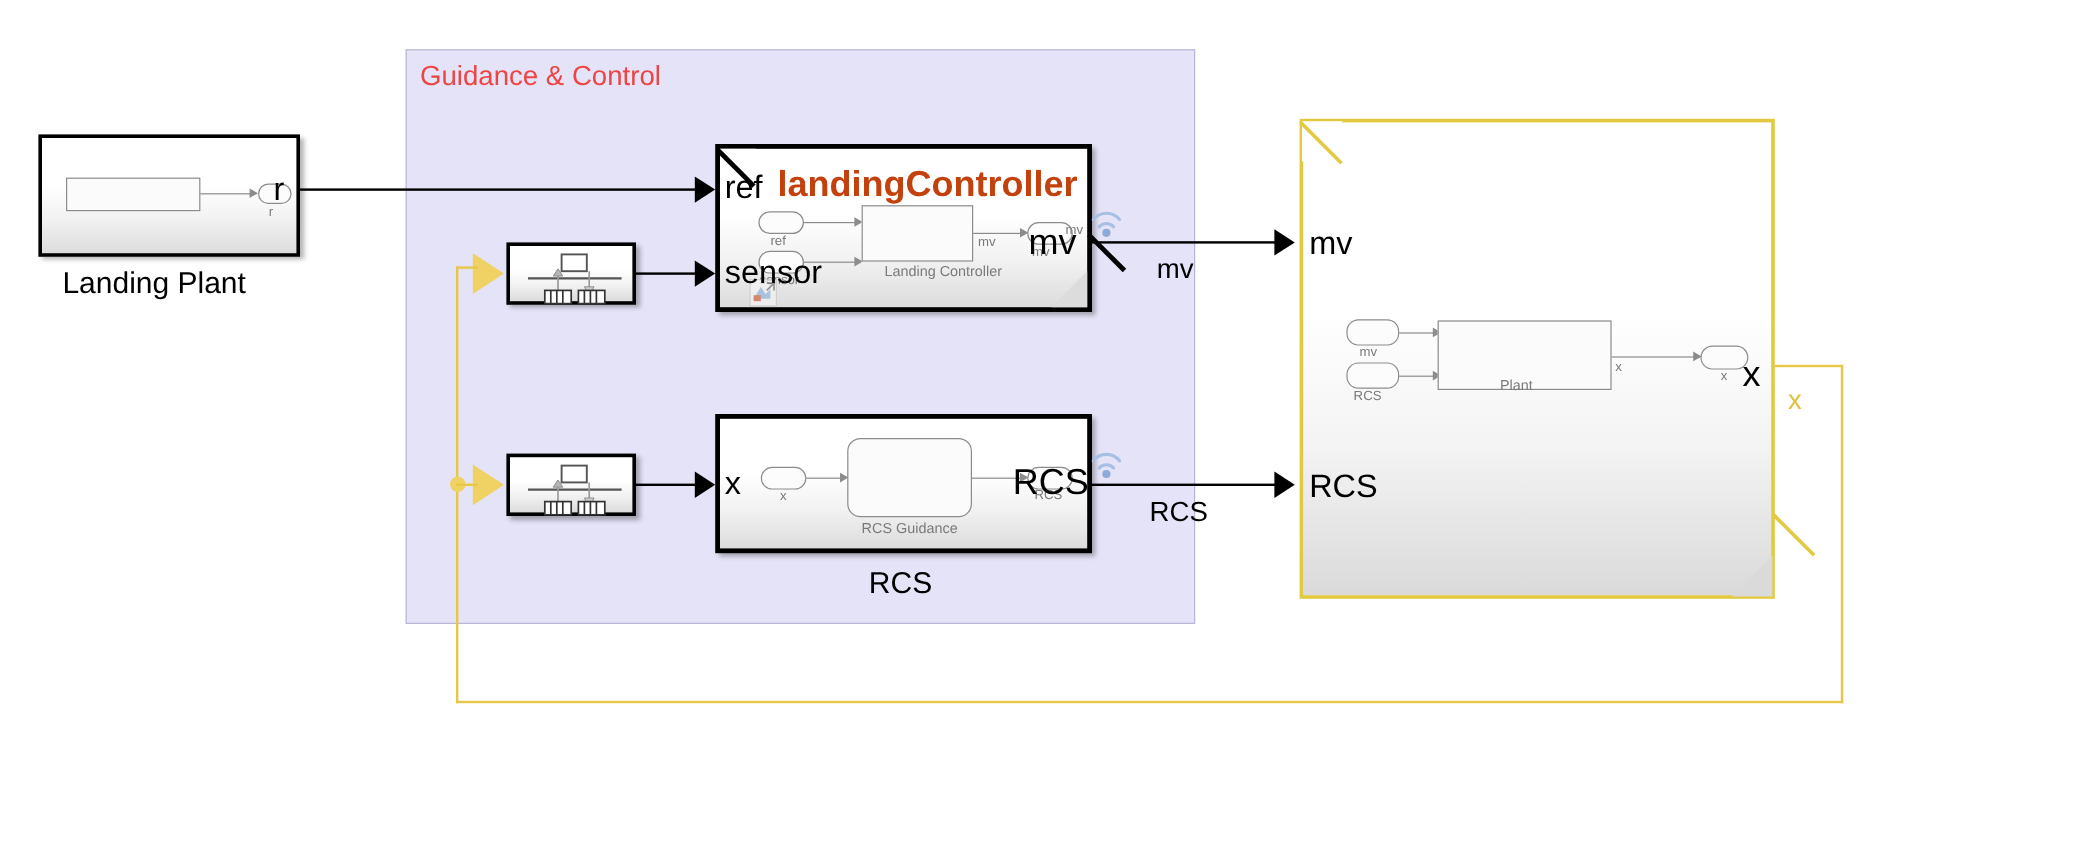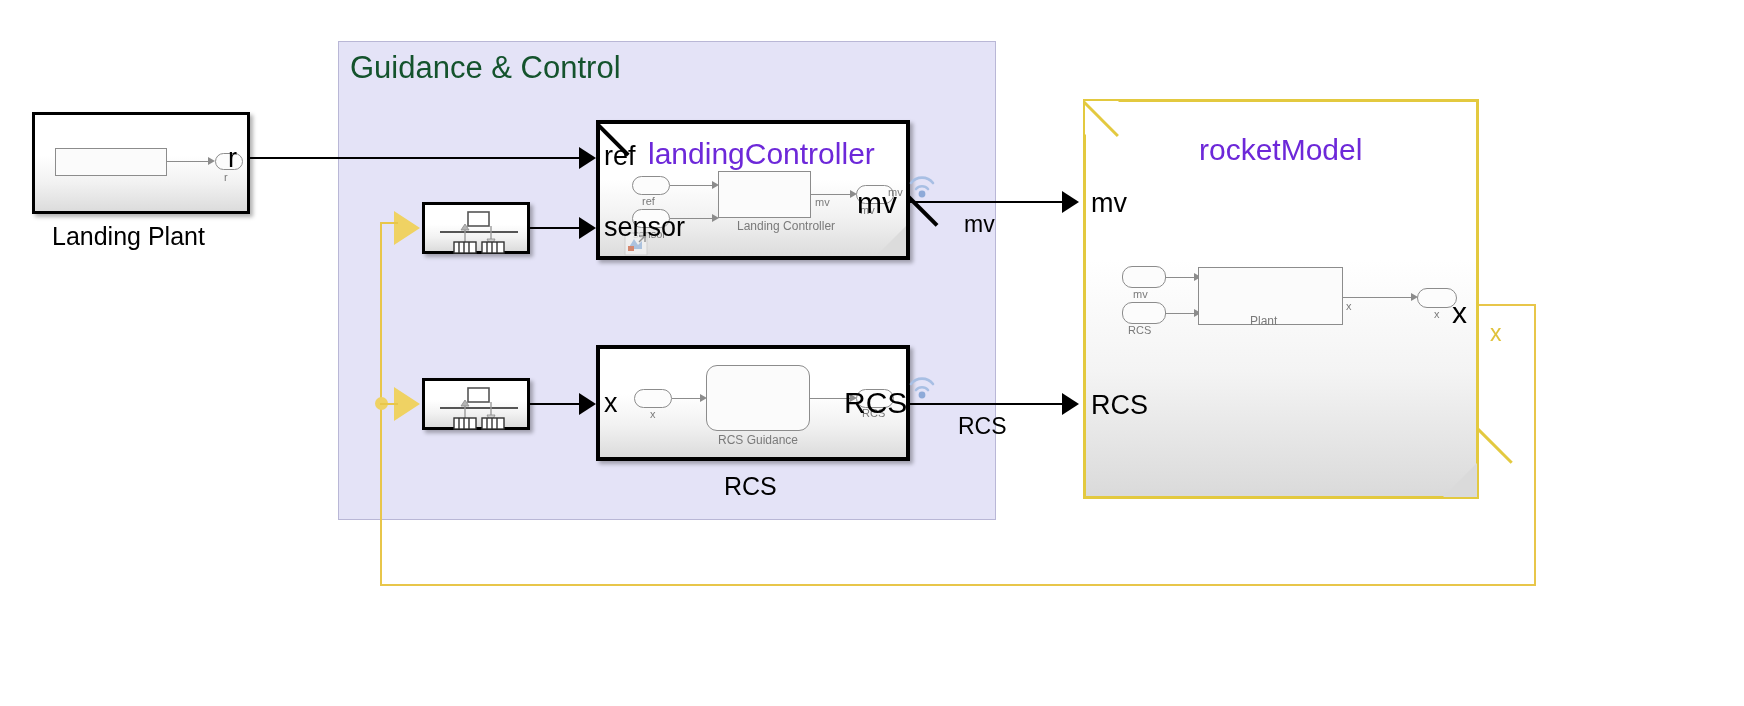--- a/index.html
+++ b/index.html
@@ -31,21 +31,21 @@
 
   
   #gc-area{
     position:absolute;
     background:#e4e3f7;
     border:1px solid #b9b7d6;
     box-sizing:border-box;
   }
   #gc-title{
     position:absolute;
-    font-size:31px;color:#14532d;
+    font-size:23px;color:#ef4444;
   }
 
   
   .mblock{
     position:absolute;
     box-sizing:border-box;
     border:4px solid #000;
     background:linear-gradient(180deg,#ffffff 0%,#ffffff 42%,#f2f2f2 70%,#dcdcdc 100%);
     box-shadow:3px 3px 4px rgba(0,0,0,.30);
   }
@@ -76,21 +76,21 @@
 
   
   .portlbl{position:absolute;font-size:27px;color:#000;white-space:nowrap;}
   .portlbl.big{font-size:30px;}
   
   .siglbl{position:absolute;font-size:23px;color:#000;white-space:nowrap;}
   .siglbl.yellow{color:#e0c23c;}
   
   .caption{position:absolute;font-size:25px;color:#000;white-space:nowrap;text-align:center;}
   
-  .mtitle{position:absolute;font-size:30px;color:#6d28d9;white-space:nowrap;}
+  .mtitle{position:absolute;font-size:30px;color:#c2410c;white-space:nowrap;font-weight:bold;}
 
   
   .pport{
     position:absolute;box-sizing:border-box;
     border:1.3px solid #8c8c8c;border-radius:10px;background:#fcfcfc;
   }
   .pblk{
     position:absolute;box-sizing:border-box;
     border:1.3px solid #8c8c8c;background:#fbfbfb;
   }
@@ -271,21 +271,20 @@
     <div class="pwire" style="left:80px;top:211px;width:33px;"></div>
     <div class="parrow" style="left:108px;top:207px;"></div>
     <div class="pblk" style="left:112px;top:165px;width:145px;height:58px;"></div>
     <div class="ptxt mid" style="left:164px;top:212px;">Plant</div>
     <div class="pwire" style="left:257px;top:195px;width:73px;"></div>
     <div class="ptxt" style="left:260px;top:198px;">x</div>
     <div class="parrow" style="left:325px;top:191px;"></div>
     <div class="pport" style="left:331px;top:186px;width:40px;height:20px;"></div>
     <div class="ptxt" style="left:348px;top:206px;">x</div>
   </div>
-  <div class="mtitle" style="left:1199px;top:133px;">rocketModel</div>
   <div class="portlbl" style="left:1091px;top:188px;">mv</div>
   <div class="portlbl" style="left:1091px;top:390px;">RCS</div>
   <div class="portlbl big" style="left:1452px;top:296px;">x</div>
 
   <div class="ywire ywire-h" style="left:1479px;top:304px;width:57px;"></div>
   <div class="ywire ywire-v" style="left:1534px;top:304px;height:282px;"></div>
   <div class="ywire ywire-h" style="left:380px;top:584px;width:1156px;"></div>
   <div class="ywire ywire-v" style="left:380px;top:222px;height:364px;"></div>
 
   <div class="ywire ywire-h" style="left:380px;top:222px;width:18px;"></div>

